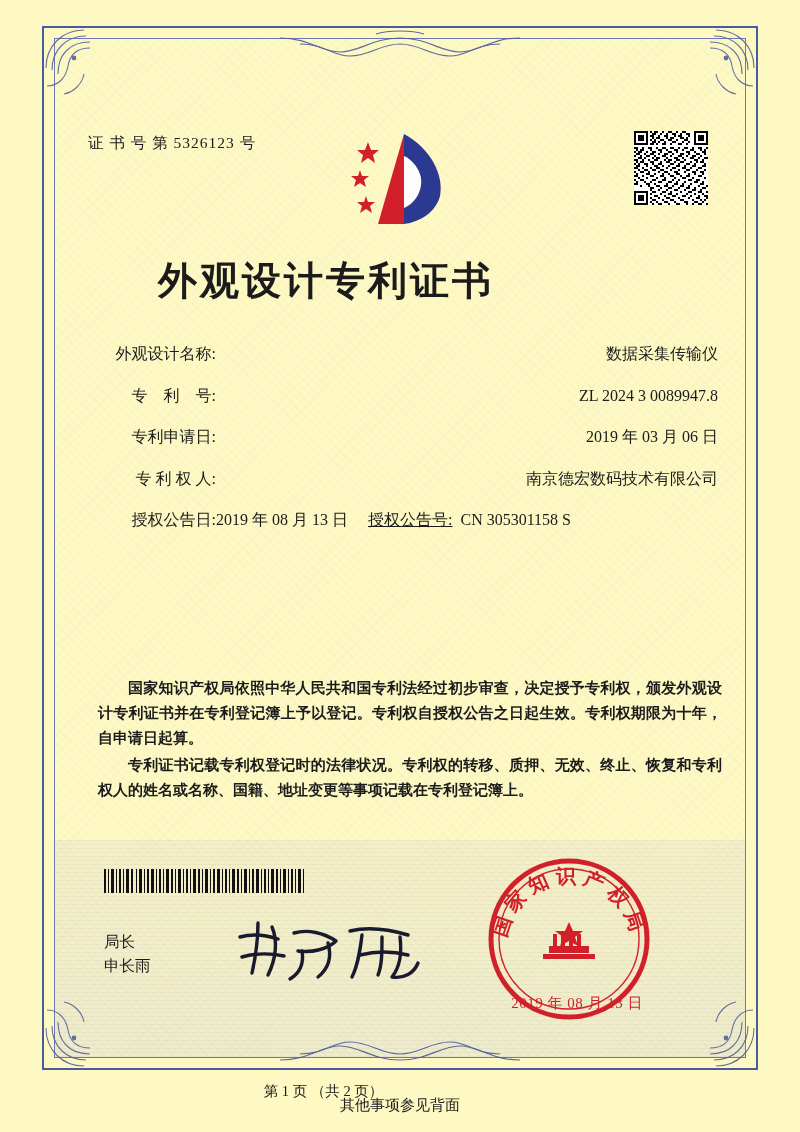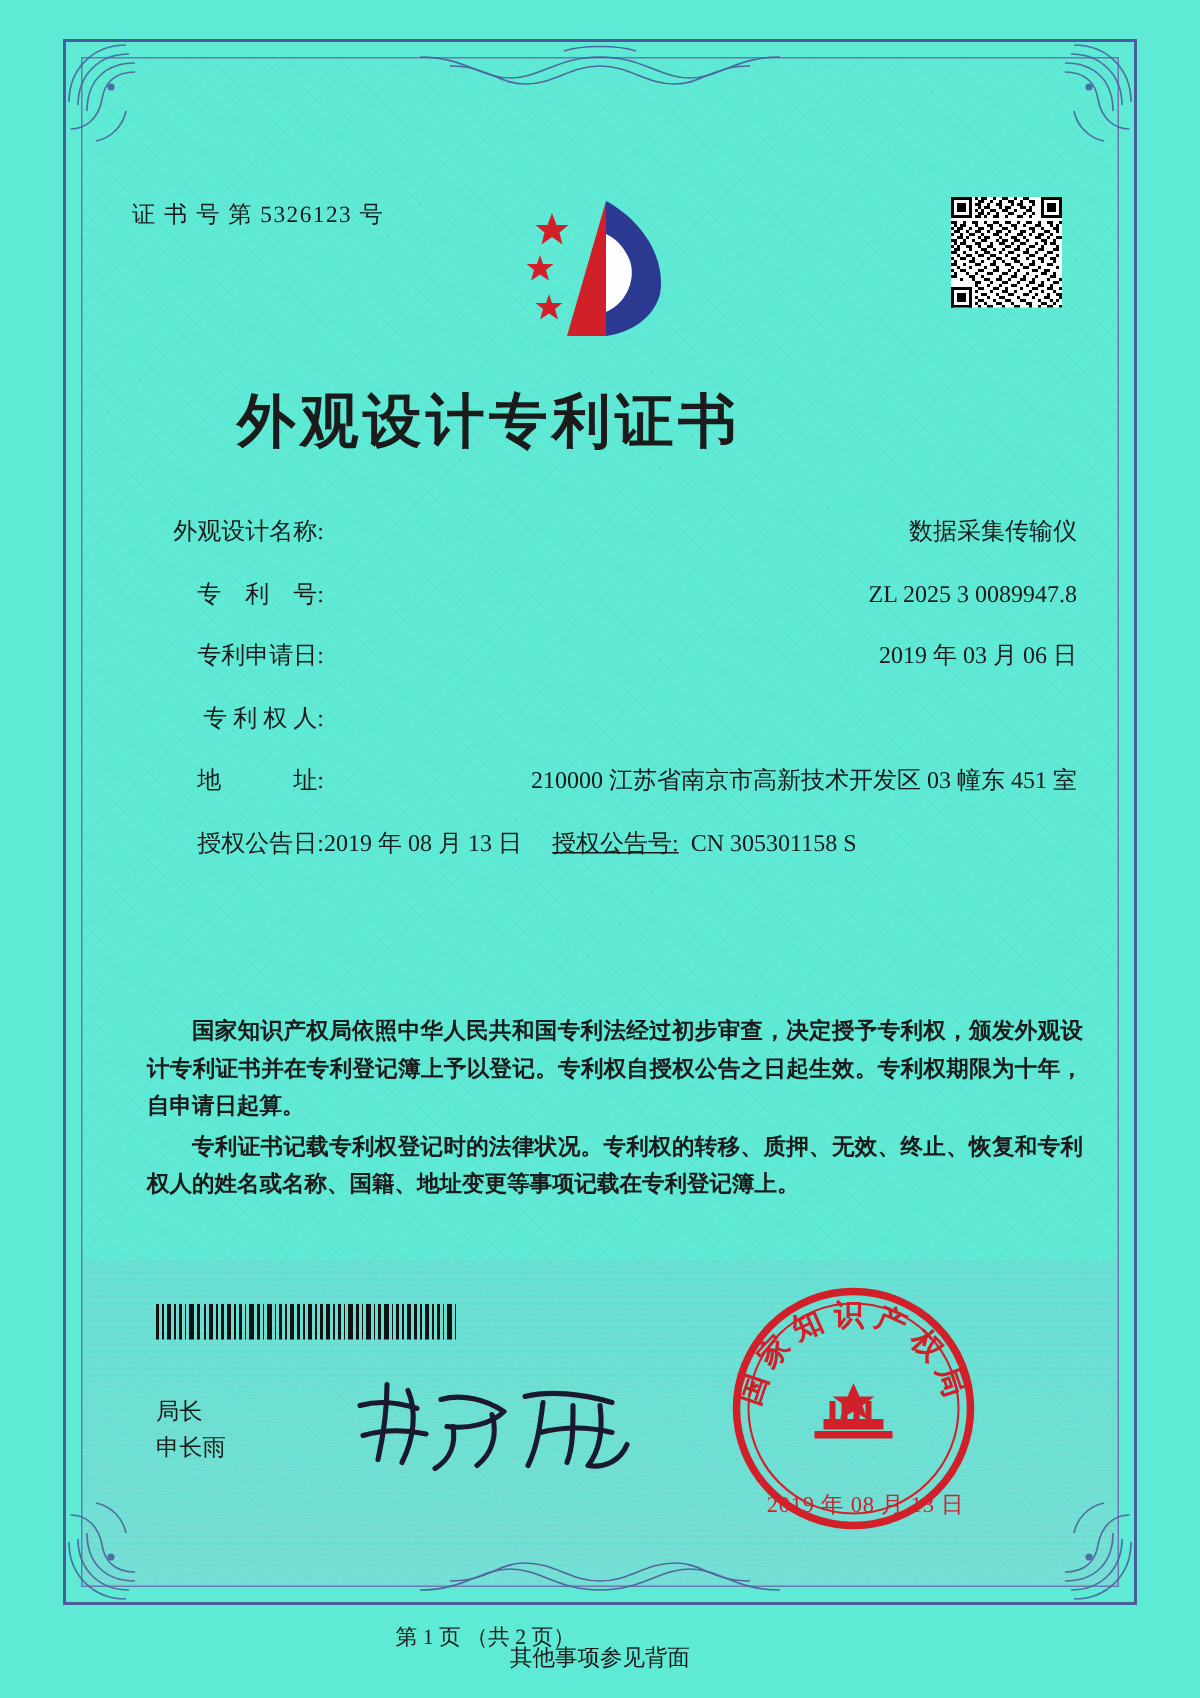--- a/index.html
+++ b/index.html
@@ -14,21 +14,21 @@
     color: #1b1b1b;
     position: relative;
     overflow: hidden;
   }
 
   .page {
     position: absolute;
     left: 0; top: 0;
     width: 800px;
     height: 1132px;
-    background: #5eead4;
+    background: #fef9c3;
   }
 
   
   .frame-outer {
     position: absolute;
     left: 42px; top: 26px;
     width: 716px;
     height: 1044px;
     border: 2px solid #4a5a9a;
     box-sizing: border-box;
@@ -626,32 +626,29 @@
 
   <div class="title">外观设计专利证书</div>
 
   <div class="fields">
     <div class="field">
       <span class="lbl">外观设计名称:</span>
       <span class="val">数据采集传输仪</span>
     </div>
     <div class="field">
       <span class="lbl">专　利　号:</span>
-      <span class="val">ZL 2025 3 0089947.8</span>
+      <span class="val">ZL 2024 3 0089947.8</span>
     </div>
     <div class="field">
       <span class="lbl">专利申请日:</span>
       <span class="val">2019 年 03 月 06 日</span>
     </div>
     <div class="field">
       <span class="lbl">专 利 权 人:</span>
-    </div>
-    <div class="field">
-      <span class="lbl">地　　　址:</span>
-      <span class="val">210000 江苏省南京市高新技术开发区 03 幢东 451 室</span>
+      <span class="val">南京德宏数码技术有限公司</span>
     </div>
     <div class="field">
       <span class="lbl">授权公告日:</span>
       <span>2019 年 08 月 13 日</span>
       <span class="lbl2">授权公告号:</span>
       <span>CN 305301158 S</span>
     </div>
   </div>
 
   <div class="paras">

